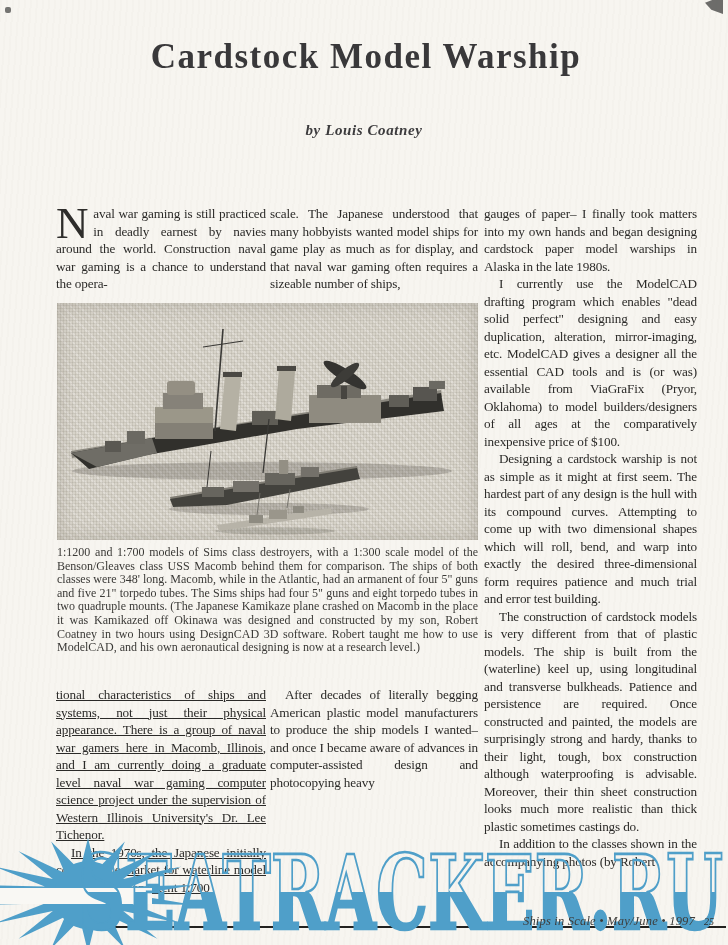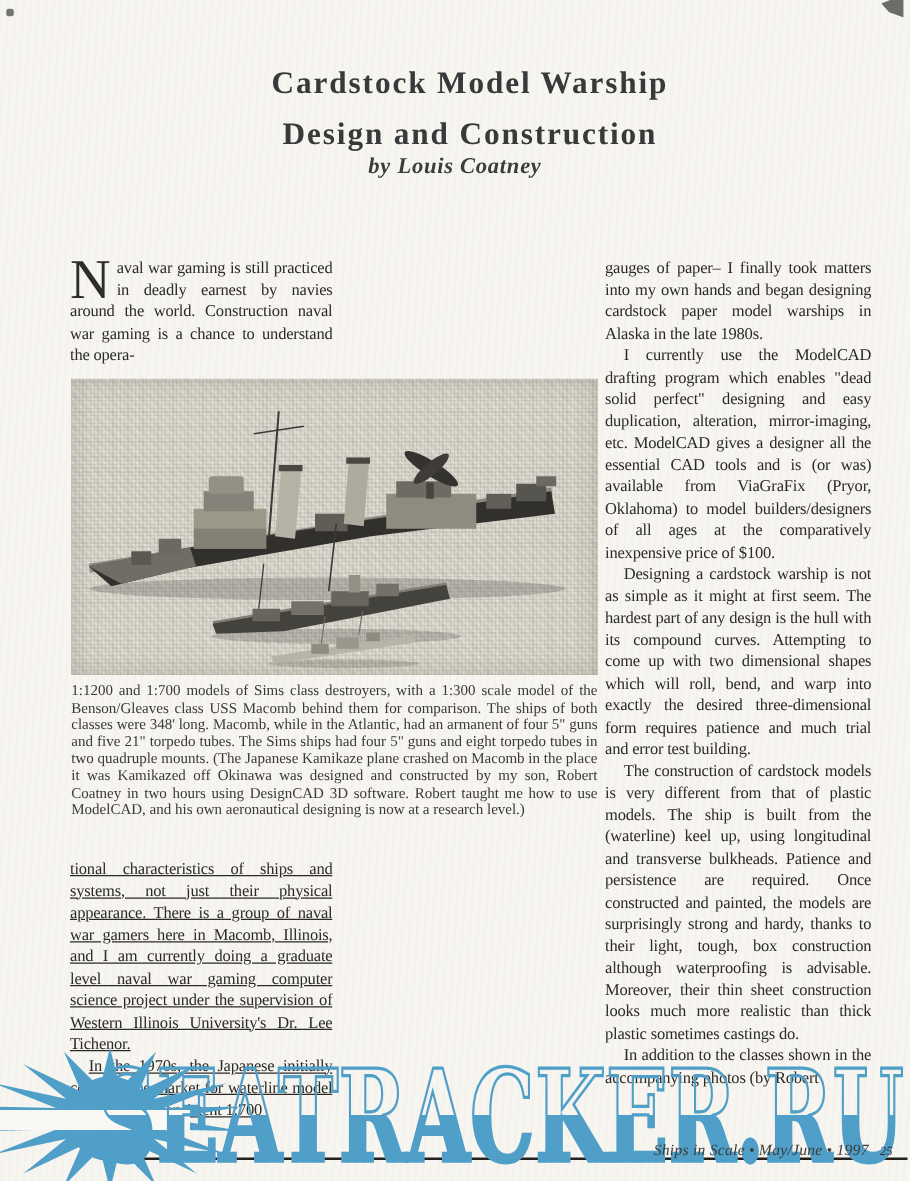--- a/index.html
+++ b/index.html
@@ -6,27 +6,27 @@
   #page{
     position:relative;width:728px;height:945px;overflow:hidden;
     background:#f7f5f0;
     background-image:repeating-linear-gradient(94deg, rgba(210,205,195,0.07) 0 2px, rgba(255,255,255,0) 2px 6px);
     font-family:"Liberation Serif", serif;color:#2b2a28;
   }
   .artifact{position:absolute;background:#4a4a48;}
   .artifact.tl{left:5px;top:7px;width:6px;height:6px;border-radius:2px;opacity:.75;}
   .artifact.tr{left:705px;top:0;width:18px;height:14px;opacity:.8;clip-path:polygon(100% 0,100% 100%,35% 70%,0 20%,40% 0);}
   .title{
-    position:absolute;left:24px;top:34px;width:680px;margin:12px;
-    text-align:center;font-size:25px;line-height:41px;font-weight:bold;
+    position:absolute;left:24px;top:34px;width:680px;margin:2px;
+    text-align:center;font-size:35px;line-height:41px;font-weight:bold;
     letter-spacing:1.5px;color:#39383a;
   }
   .byline{
     position:absolute;left:24px;top:122px;width:680px;text-align:center;
-    font-style:italic;font-weight:bold;font-size:18px;color:#3c3b3d;letter-spacing:.6px;
+    font-style:italic;font-weight:bold;font-size:15px;color:#3c3b3d;letter-spacing:.6px;
   }
   .col{position:absolute;font-size:13.2px;line-height:17.5px;text-align:justify;letter-spacing:-.15px;}
   .col p{margin:0;}
   .col p.indent{text-indent:15px;}
   .col1t{left:56px;top:205px;width:210px;}
   .col2t{left:270px;top:205px;width:208px;}
   .col3{left:484px;top:205px;width:213px;height:700px;overflow:hidden;}
   .col1b{left:56px;top:686px;width:210px;height:240px;overflow:hidden;text-decoration:underline;}
   .col2b{left:270px;top:686px;width:208px;height:240px;overflow:hidden;}
   .dropcap{float:left;font-size:45px;line-height:33px;padding:2px 5px 0 0;color:#2e2d2b;}
@@ -51,28 +51,31 @@
   .watermark{position:absolute;left:0;top:836px;z-index:5;overflow:visible;}
 </style>
 </head>
 <body>
 
 <div id="page">
 
   <div class="artifact tl"></div>
   <div class="artifact tr"></div>
 
-  <h1 class="title"><span>Cardstock Model Warship</span><br><span>Design and Construction</span></h1>
+  <h1 class="title"><span>Cardstock Model Warship</span><br></h1>
 
   <div class="byline">by Louis Coatney</div>
 
   <div class="col col1t">
     <p><span class="dropcap">N</span><span>aval war gaming is still practiced in deadly earnest by navies around the world. Construction naval war gaming is a chance to understand the opera-</span></p>
   </div>
 
+  <div class="col col2t">
+    <p>scale. The Japanese understood that many hobbyists wanted model ships for game play as much as for display, and that naval war gaming often requires a sizeable number of ships,</p>
+  </div>
 
   <div class="col col3">
     <p>gauges of paper– I finally took matters into my own hands and began designing cardstock paper model warships in Alaska in the late 1980s.</p>
     <p class="indent">I currently use the ModelCAD drafting program which enables "dead solid perfect" designing and easy duplication, alteration, mirror-imaging, etc. ModelCAD gives a designer all the essential CAD tools and is (or was) available from ViaGraFix (Pryor, Oklahoma) to model builders/designers of all ages at the comparatively inexpensive price of $100.</p>
     <p class="indent">Designing a cardstock warship is not as simple as it might at first seem. The hardest part of any design is the hull with its compound curves. Attempting to come up with two dimensional shapes which will roll, bend, and warp into exactly the desired three-dimensional form requires patience and much trial and error test building.</p>
     <p class="indent">The construction of cardstock models is very different from that of plastic models. The ship is built from the (waterline) keel up, using longitudinal and transverse bulkheads. Patience and persistence are required. Once constructed and painted, the models are surprisingly strong and hardy, thanks to their light, tough, box construction although waterproofing is advisable. Moreover, their thin sheet construction looks much more realistic than thick plastic sometimes castings do.</p>
     <p class="indent">In addition to the classes shown in the accompanying photos (by Robert</p>
   </div>
 
   <div class="photo">
@@ -131,20 +134,21 @@
   </div>
 
   <div class="caption">1:1200 and 1:700 models of Sims class destroyers, with a 1:300 scale model of the Benson/Gleaves class USS Macomb behind them for comparison. The ships of both classes were 348' long. Macomb, while in the Atlantic, had an armanent of four 5" guns and five 21" torpedo tubes. The Sims ships had four 5" guns and eight torpedo tubes in two quadruple mounts. (The Japanese Kamikaze plane crashed on Macomb in the place it was Kamikazed off Okinawa was designed and constructed by my son, Robert Coatney in two hours using DesignCAD 3D software. Robert taught me how to use ModelCAD, and his own aeronautical designing is now at a research level.)</div>
 
   <div class="col col1b">
     <p>tional characteristics of ships and systems, not just their physical appearance. There is a group of naval war gamers here in Macomb, Illinois, and I am currently doing a graduate level naval war gaming computer science project under the supervision of Western Illinois University's Dr. Lee Tichenor.</p>
     <p class="indent">In the 1970s, the Japanese initially cornered the market for waterline model warships at a consistent 1:700</p>
   </div>
 
   <div class="col col2b">
+    <p class="indent">After decades of literally begging American plastic model manufacturers to produce the ship models I wanted– and once I became aware of advances in computer-assisted design and photocopying heavy</p>
   </div>
 
   <div class="footer-rule"></div>
 
   <div class="footer">
     <span class="journal">Ships in Scale • May/June • 1997</span><span class="pagenum">25</span>
   </div>
 
   <svg class="watermark" width="728" height="112" viewBox="0 0 728 112">
     <defs>

